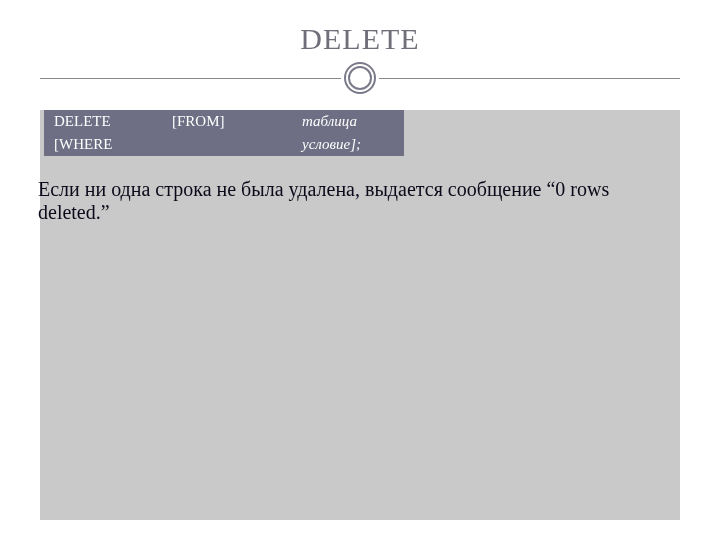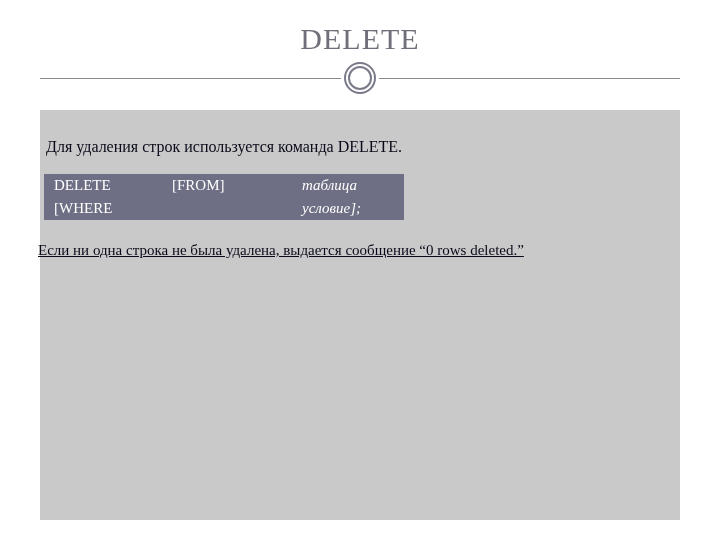--- a/index.html
+++ b/index.html
@@ -76,25 +76,24 @@
     display: table-cell;
     padding: 3px 18px 3px 8px;
     font-size: 15px;
     vertical-align: top;
     white-space: nowrap;
   }
   .cell.col1 { min-width: 120px; padding-left: 10px; }
   .cell.col2 { min-width: 130px; }
   .cell.col3 { min-width: 110px; padding-right: 16px; font-style: italic; }
   .outro {
-    font-size: 15px;
+    font-size: 20px;
     color: #0a0a1a;
     padding: 22px 6px 0 0;
     margin-left: -2px;
-    text-decoration: underline;
   }
 </style>
 </head>
 <body>
 
 <div class="slide">
 
   <div class="title-area">
     <h1 class="title">DELETE</h1>
   </div>
@@ -103,21 +102,20 @@
     <div class="divider-line"></div>
     <div class="ring">
       <svg width="38" height="38" viewBox="0 0 38 38">
         <circle cx="19" cy="19" r="15" fill="none" stroke="#7a7a8a" stroke-width="2"></circle>
         <circle cx="19" cy="19" r="11" fill="none" stroke="#7a7a8a" stroke-width="2"></circle>
       </svg>
     </div>
   </div>
 
   <div class="body-area">
-    <p class="intro">Для удаления строк используется команда DELETE.</p>
 
     <div class="syntax-box">
       <div class="syntax-row">
         <span class="cell col1">DELETE</span>
         <span class="cell col2">[FROM]</span>
         <span class="cell col3">таблица</span>
       </div>
       <div class="syntax-row">
         <span class="cell col1">[WHERE</span>
         <span class="cell col2"></span>

